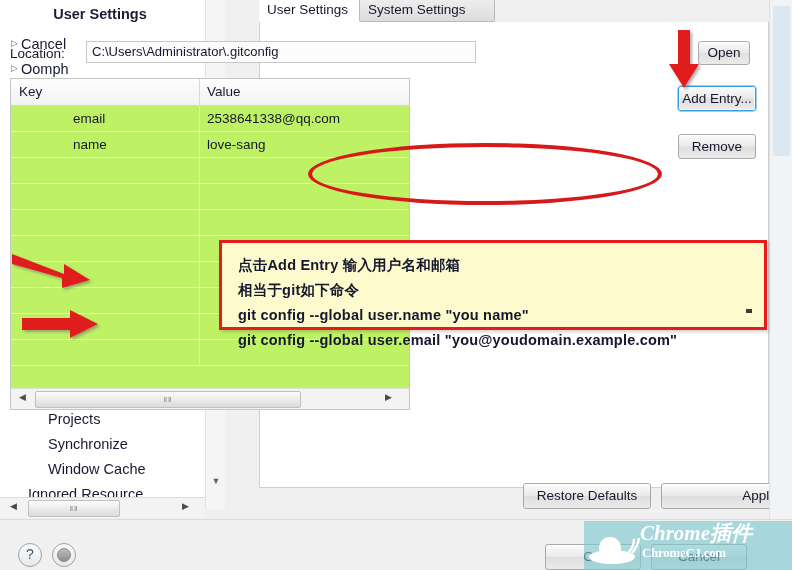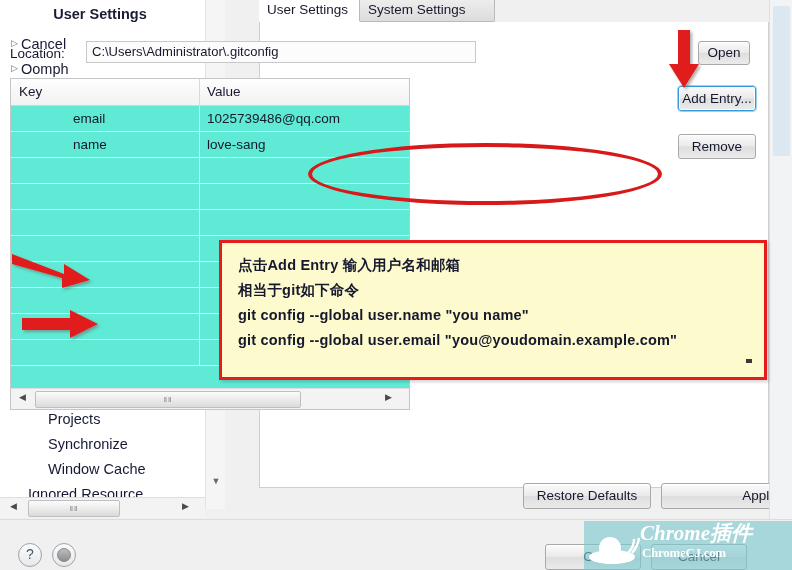--- a/index.html
+++ b/index.html
@@ -126,21 +126,21 @@
     box-shadow:inset 0 1px 0 #ffffff;
   }
   .w7btn.focus{
     border:1px solid #3399dd;outline:1px solid #9ad2f0;
     box-shadow:inset 0 0 0 1px #ffffff;
   }
 
   
   #table-wrap{
     position:absolute;left:10px;top:78px;width:398px;height:330px;
-    border:1px solid #c6c6c6;background:#5eead4;overflow:hidden;
+    border:1px solid #c6c6c6;background:#bef264;overflow:hidden;
   }
   #thead{
     position:relative;height:26px;
     background:linear-gradient(#fefefe,#f2f2f2);
     border-bottom:1px solid #d4d4d4;
   }
   .th{
     position:absolute;top:0;height:26px;line-height:26px;
     font-size:13.5px;color:#16182e;
   }
@@ -206,21 +206,21 @@
     position:absolute;left:769px;top:0;width:23px;height:519px;
     background:#f1f3f5;border-left:1px solid #e0e0e0;
   }
   #dlg-right-thumb{
     position:absolute;left:3px;top:6px;width:17px;height:150px;
     background:#dbe7f1;border-radius:2px;
   }
 
   
   #callout{
-    position:absolute;left:219px;top:240px;width:548px;height:140px;
+    position:absolute;left:219px;top:240px;width:548px;height:90px;
     background:#fdfbcd;border:3px solid #e81b1b;
     box-sizing:border-box;padding:10px 0 10px 16px;
     box-shadow:2px 2px 3px rgba(0,0,0,.18);
   }
   .co-line{
     font-size:14.5px;font-weight:bold;color:#16182e;line-height:25px;
     white-space:nowrap;letter-spacing:.2px;
   }
   #callout-dot{
     position:absolute;right:12px;bottom:14px;width:6px;height:4px;background:#3a3a3a;
@@ -317,21 +317,21 @@
   <div id="table-wrap">
     <div id="thead">
       <div class="th" id="th-key">Key</div>
       <div id="th-div"></div>
       <div class="th" id="th-val">Value</div>
     </div>
     <div id="tbody">
         <div class="trow">
           <div class="c1 child">email</div>
           <div class="vdiv"></div>
-          <div class="c2">1025739486@qq.com</div>
+          <div class="c2">2538641338@qq.com</div>
         </div>
         <div class="trow">
           <div class="c1 child">name</div>
           <div class="vdiv"></div>
           <div class="c2">love-sang</div>
         </div>
         <div class="trow">
           <div class="c1"></div>
           <div class="vdiv"></div>
           <div class="c2"></div>

